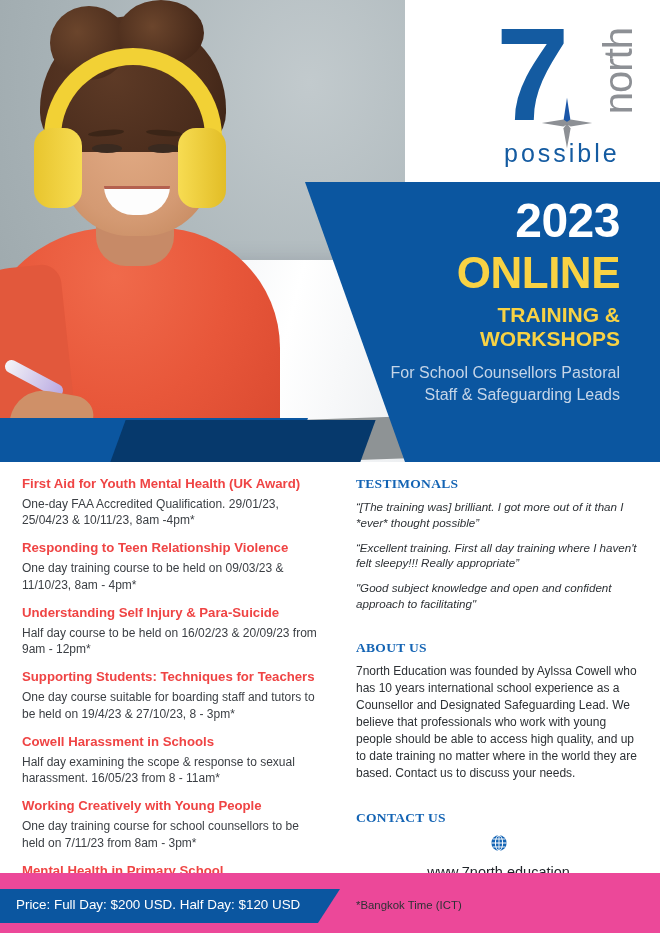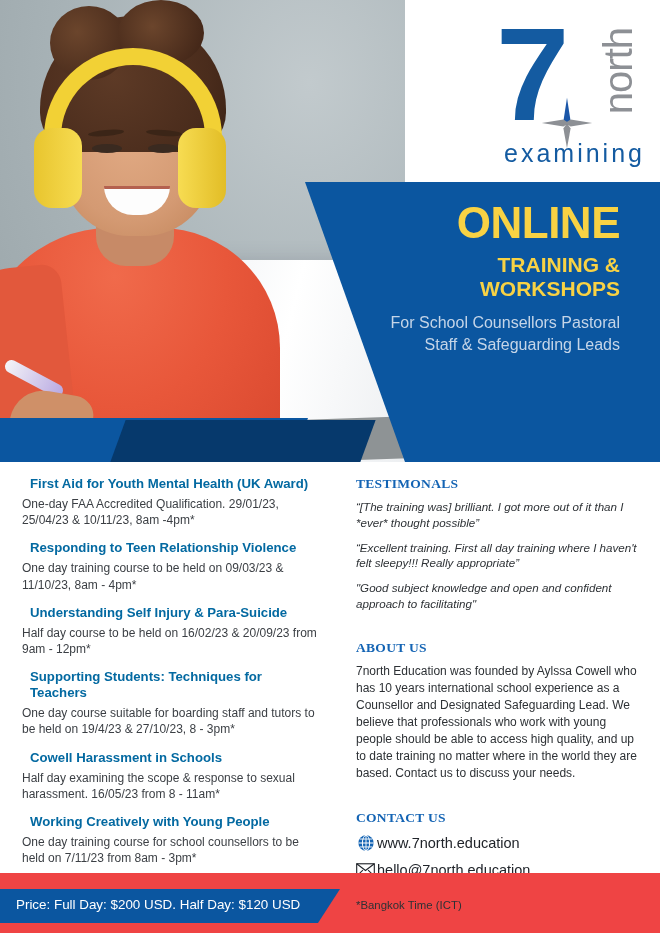--- a/index.html
+++ b/index.html
@@ -79,34 +79,34 @@
   .para-dark{position:absolute;left:118px;top:420px;width:250px;height:42px;background:#06396c;
              transform:skewX(-20deg);}
 
   
   .content{position:absolute;left:0;top:462px;width:660px;height:411px;}
   .colL{position:absolute;left:22px;top:14px;width:300px;}
   .colR{position:absolute;left:356px;top:14px;width:285px;}
 
   .course{margin-bottom:12px;}
   .course:last-child{margin-bottom:0;}
-  .course-title{font-size:13.2px;font-weight:bold;color:#0369a1;line-height:1.2;margin-bottom:4px;margin-left:8px;}
+  .course-title{font-size:13.2px;font-weight:bold;color:#ef4444;line-height:1.2;margin-bottom:4px;}
   .course-desc{font-size:12px;color:#3b3f44;line-height:1.36;}
 
   .sect-h{font-size:13.5px;font-weight:bold;color:#1464b4;letter-spacing:.3px;margin-bottom:7px;font-family:Liberation Serif, serif;}
   .quote{font-size:11.6px;color:#2d3135;line-height:1.36;font-style:italic;margin-bottom:9px;}
   .about-p{font-size:12px;color:#2d3135;line-height:1.42;}
   .sect-gap{margin-top:28px;}
 
-  .contact-row{display:flex;align-items:center;gap:2px;margin-top:8px;}
+  .contact-row{display:flex;align-items:center;gap:11px;margin-top:8px;flex-direction:column;}
   .contact-ico{width:19px;height:19px;flex:0 0 19px;display:flex;align-items:center;justify-content:center;}
   .contact-txt{font-size:14.5px;color:#20242a;}
 
   
-  .footer{position:absolute;left:0;top:873px;width:660px;height:60px;background:#ef4444;}
+  .footer{position:absolute;left:0;top:873px;width:660px;height:60px;background:#ec4899;}
   .pricebar{position:absolute;left:0;top:16px;width:340px;height:34px;background:#0b56a0;
             clip-path:polygon(0 0, 340px 0, 318px 34px, 0 34px);}
   .pricetxt{position:absolute;left:16px;top:24px;width:320px;font-size:13.4px;color:#ffffff;font-weight:normal;}
   .tz{position:absolute;left:356px;top:26px;font-size:11.4px;color:#2d3135;}
 </style>
 </head>
 <body>
 
 <div class="poster">
 
@@ -138,30 +138,31 @@
     <div class="photo-right-fill"></div>
     <div class="bluepanel"></div>
 
     <div class="para-light"></div>
     <div class="para-dark"></div>
 
     <div class="logo-zone"></div>
     <div class="logo">
       <div class="logo-7">7</div>
       <div class="logo-north">north</div>
-      <div class="logo-edu">examining</div>
+      <div class="logo-edu">possible</div>
       <svg class="logo-compass" viewBox="0 0 60 60">
         <polygon points="30,2 34,28 30,34 26,28" fill="#1a56a8"></polygon>
         <polygon points="30,58 34,36 30,30 26,36" fill="#8d9095"></polygon>
         <polygon points="2,30 26,26 32,30 26,34" fill="#8d9095"></polygon>
         <polygon points="58,30 34,26 28,30 34,34" fill="#8d9095"></polygon>
       </svg>
     </div>
 
     <div class="herotext">
+      <div class="h-year">2023</div>
       <div class="h-online">ONLINE</div>
       <div class="h-tw">TRAINING &amp; WORKSHOPS</div>
       <div class="h-sub">For School Counsellors Pastoral Staff &amp; Safeguarding Leads</div>
     </div>
   </div>
 
   <div class="content">
 
     <div class="colL">
       <div class="course">

